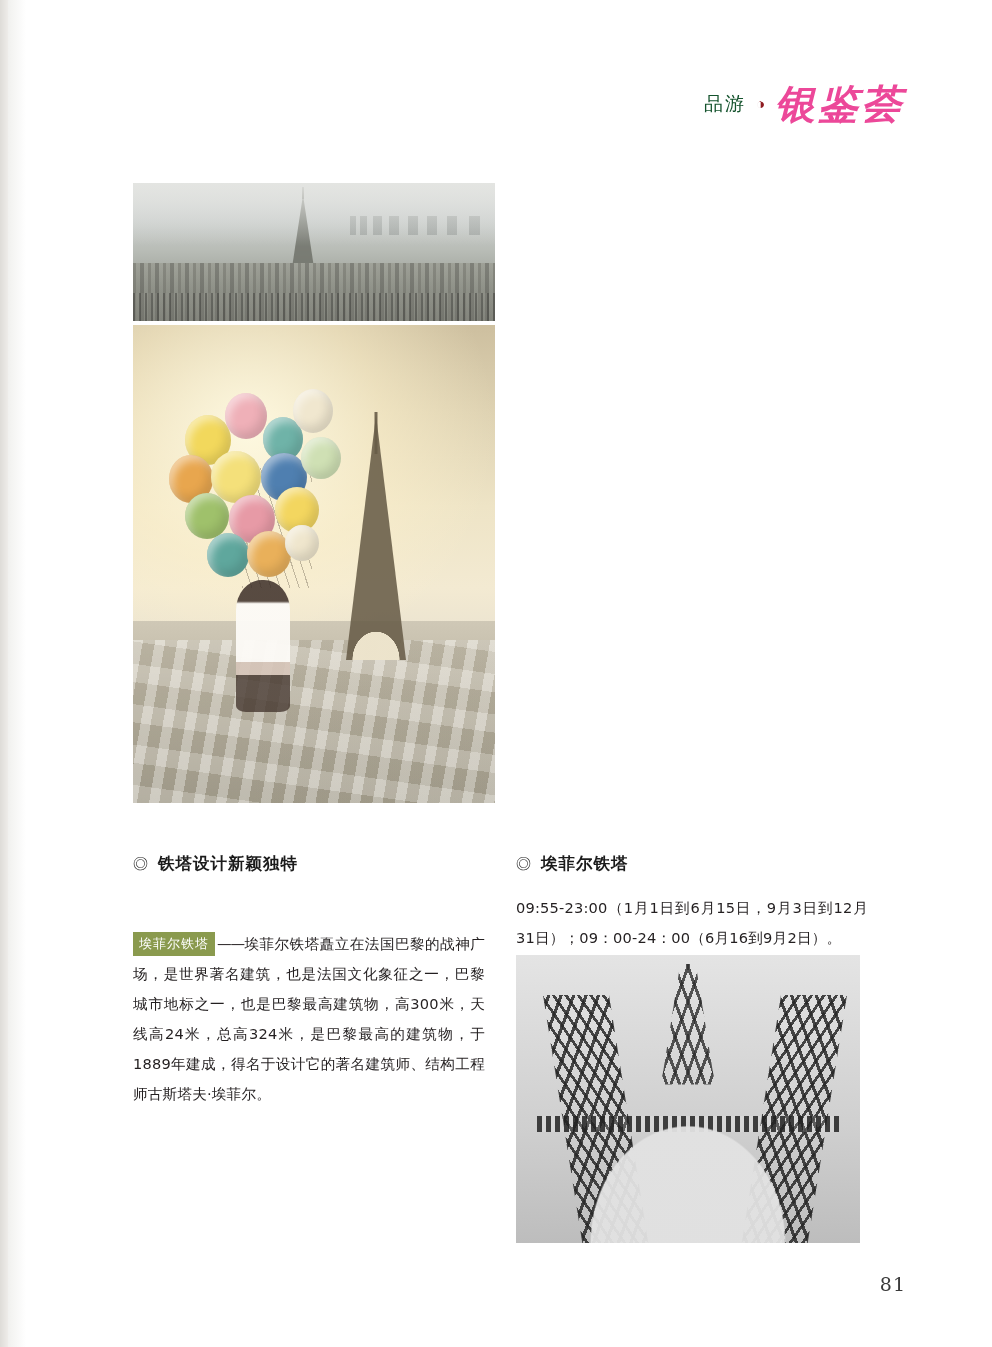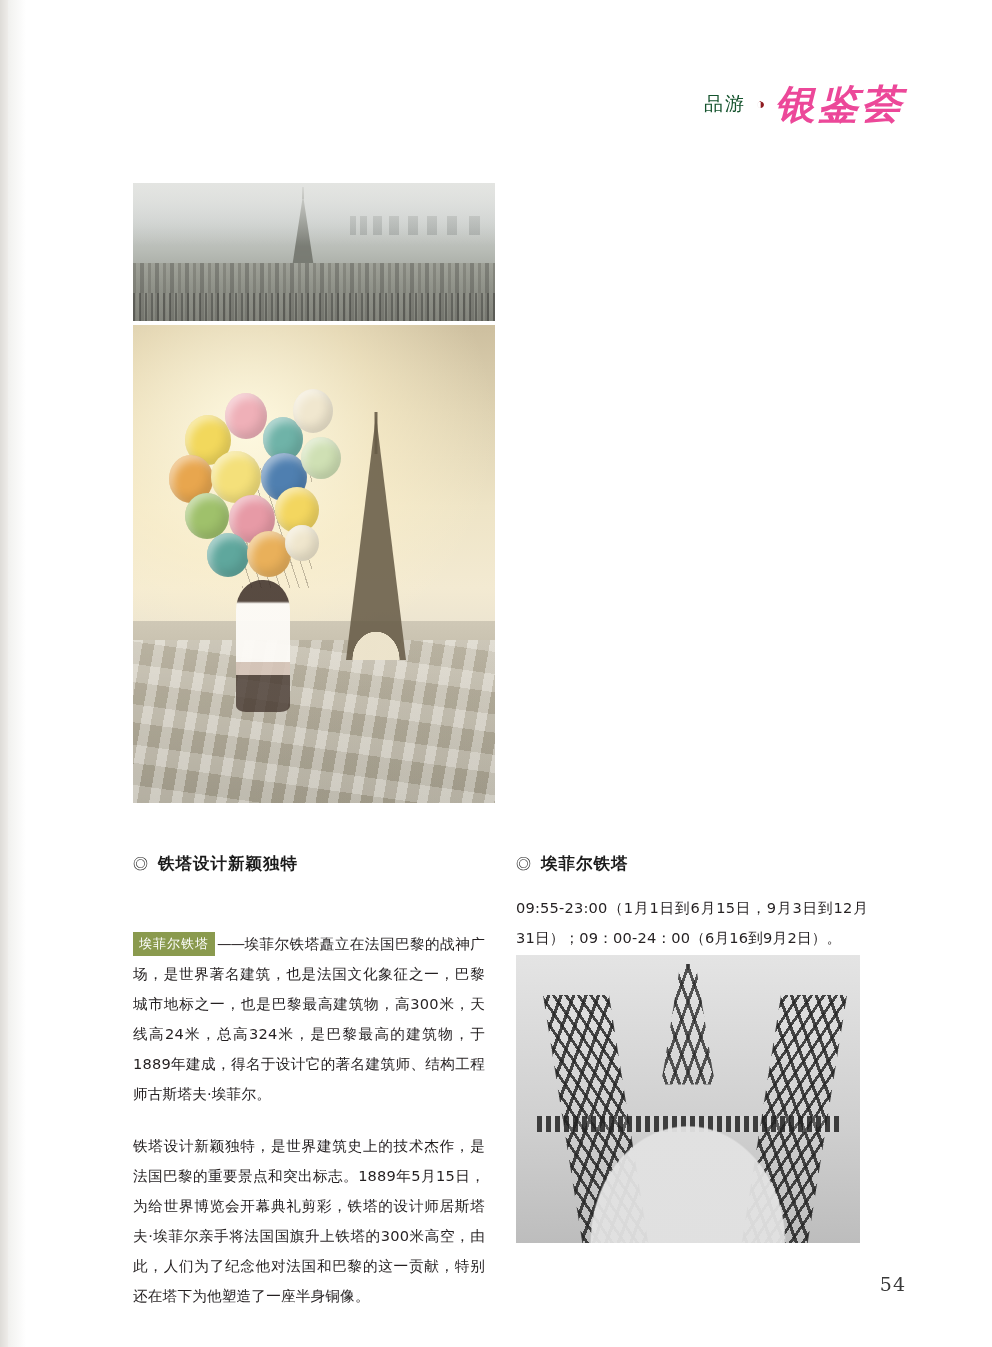--- a/index.html
+++ b/index.html
@@ -383,29 +383,28 @@
   <span>铁塔设计新颖独特</span>
 </div>
 
 <div class="sec-head head-right">
   <span class="ring">◎</span>
   <span>埃菲尔铁塔</span>
 </div>
 
 <div class="col-left-body">
   <p class="body-p"><span class="tag">埃菲尔铁塔</span><span class="dash">——</span><span>埃菲尔铁塔矗立在法国巴黎的战神广场，是世界著名建筑，也是法国文化象征之一，巴黎城市地标之一，也是巴黎最高建筑物，高300米，天线高24米，总高324米，是巴黎最高的建筑物，于1889年建成，得名于设计它的著名建筑师、结构工程师古斯塔夫·埃菲尔。</span></p>
-  <p class="body-p">铁塔设计新颖独特，是世界建筑史上的技术杰作，是法国巴黎的重要景点和突出标志。1889年5月15日，为给世界博览会开幕典礼剪彩，铁塔的设计师居斯塔夫·埃菲尔亲手将法国国旗升上铁塔的300米高空，由此，人们为了纪念他对法国和巴黎的这一贡献，特别还在塔下为他塑造了一座半身铜像。</p>
 </div>
 
 <div class="col-right-body">
   <p class="body-p">09:55-23:00（1月1日到6月15日，9月3日到12月31日）；09：00-24：00（6月16到9月2日）。</p>
 </div>
 
 <div class="img-bw">
   <div class="bg"></div>
   <div class="legL"></div>
   <div class="legR"></div>
   <div class="coreTop"></div>
   <div class="platform"></div>
   <div class="arch"></div>
 </div>
 
-<div class="page-num">54</div>
+<div class="page-num">81</div>
 
 </body></html>

